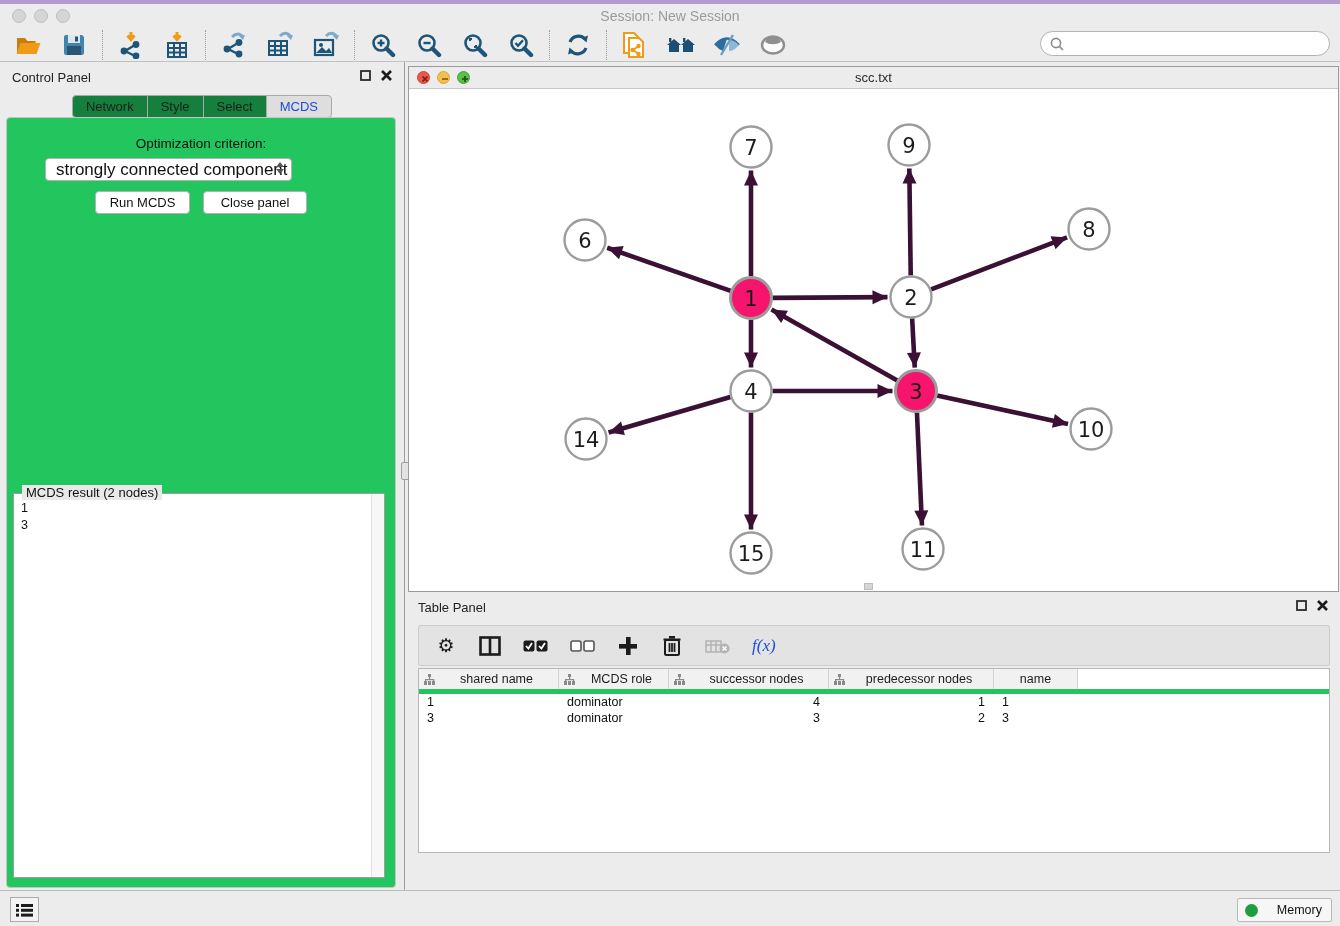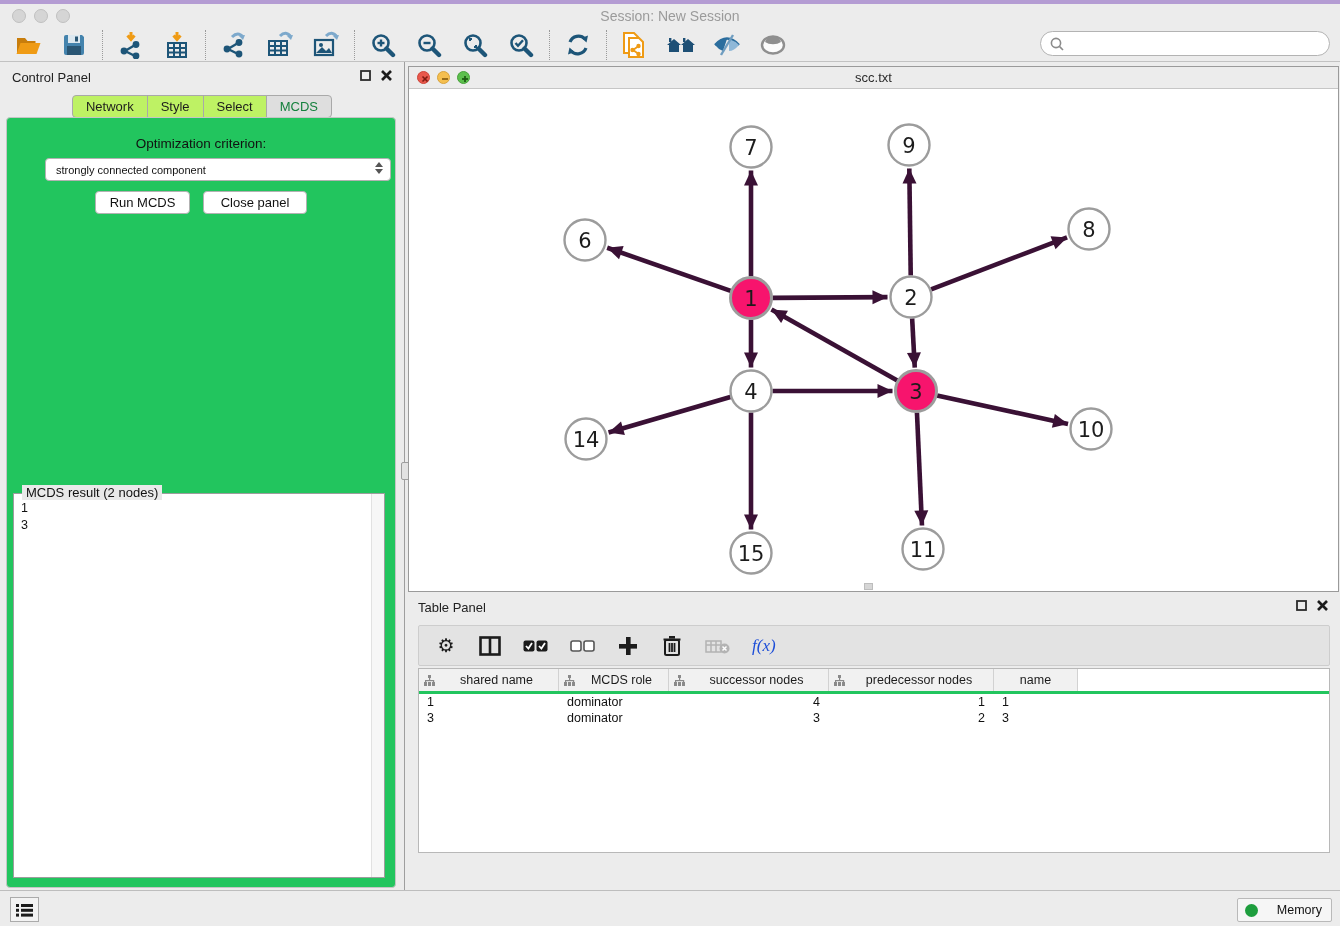--- a/index.html
+++ b/index.html
@@ -24,31 +24,31 @@
   .tbtn { width:30px; height:28px; display:flex; align-items:center; justify-content:center; cursor:default; }
   .search-wrap { position:absolute; right:10px; top:3px; width:290px; height:25px; background:#fff;
                  border:1px solid #b3b3b3; border-radius:13px; display:flex; align-items:center; padding-left:8px; }
 
   
   .control-panel { position:absolute; left:0; top:62px; width:404px; height:828px; background:#ececec; }
   .cp-header { position:absolute; left:0; top:0; width:100%; height:30px; }
   .cp-title { position:absolute; left:12px; top:8px; font-size:13px; color:#222; }
   .panel-icons { position:absolute; right:12px; top:8px; display:flex; gap:10px; align-items:center; }
   .tabs-row { position:absolute; left:0; top:33px; width:100%; display:flex; justify-content:center; }
-  .tab { border:1px solid #a9a9a9; background:#bef264; color:#1d1d1d; font-size:13px; padding:3px 13px;
+  .tab { border:1px solid #a9a9a9; background:#15803d; color:#1d1d1d; font-size:13px; padding:3px 13px;
          margin-left:-1px; cursor:default; }
   .tab:first-child { border-top-left-radius:4px; border-bottom-left-radius:4px; margin-left:0; }
   .tab:last-child { border-top-right-radius:4px; border-bottom-right-radius:4px; }
-  .tab.selected { background:#dedede; color:#15803d; }
+  .tab.selected { background:#dedede; color:#1d4ed8; }
   .cp-content { position:absolute; left:6px; top:55px; width:390px; bottom:2px; background:#22c55e;
                 border:1px solid #c5c5c5; border-radius:4px; }
   .opt-label { position:absolute; left:0; width:100%; top:18px; text-align:center; font-size:13.5px; color:#111; }
-  .combo { position:absolute; left:38px; top:40px; width:346px; height:23px; background:#fff;
+  .combo { position:absolute; left:38px; top:40px; width:247px; height:23px; background:#fff;
            border:1px solid #b2b2b2; border-radius:4px; display:flex; align-items:center;
-           padding-left:10px; font-size:11px; color:#111; }
+           padding-left:10px; font-size:17px; color:#111; }
   .combo-stepper { position:absolute; right:7px; top:3px; display:flex; flex-direction:column; gap:2px; }
   .arr-up { width:0; height:0; border-left:4px solid transparent; border-right:4px solid transparent; border-bottom:5px solid #555; }
   .arr-dn { width:0; height:0; border-left:4px solid transparent; border-right:4px solid transparent; border-top:5px solid #555; }
   .btn { position:absolute; top:73px; height:23px; background:#fff; border:1px solid #b2b2b2; border-radius:4px;
          font-size:13px; color:#111; display:flex; align-items:center; justify-content:center; cursor:default; }
   .btn-run { left:88px; width:95px; }
   .btn-close { left:196px; width:104px; }
   .groupbox { position:absolute; left:6px; right:10px; top:375px; bottom:9px; border:1px solid #9d9d9d;
               background:#fff; }
   .groupbox-legend { position:absolute; left:8px; top:-9px; background:#e9e9e9; padding:0 4px;
@@ -82,21 +82,21 @@
   .table-panel { position:absolute; left:408px; top:592px; width:932px; height:298px; background:#ececec; }
   .tp-title { position:absolute; left:10px; top:8px; font-size:13px; color:#222; }
   .tp-toolbar { position:absolute; left:10px; right:10px; top:33px; height:41px; background:#e3e3e3;
                 border:1px solid #cdcdcd; border-radius:2px; display:flex; align-items:center; gap:22px;
                 padding-left:16px; }
   .tp-btn { display:flex; align-items:center; justify-content:center; min-width:22px; height:26px; cursor:default; }
   .gear-glyph { font-size:19px; color:#1c1c1c; line-height:1; }
   .fx-label { font-family:Liberation Serif, serif; font-style:italic; font-size:17px; color:#1d4ed8; }
   .tp-tablewrap { position:absolute; left:10px; right:10px; top:76px; height:185px; background:#fff;
                   border:1px solid #b8b8b8; overflow:hidden; }
-  .thead { display:flex; height:25px; border-bottom:3px solid #22c55e; }
+  .thead { display:flex; height:25px; border-bottom:5px solid #22c55e; }
   .th { background:#f1f1f1; border-right:1px solid #d2d2d2; display:flex; align-items:center;
         font-size:12.5px; color:#1c1c1c; position:relative; }
   .th .th-icon { margin-left:5px; }
   .th .th-label { flex:1; text-align:center; padding:0 4px; }
   .trow { display:flex; height:16px; align-items:center; font-size:12.5px; color:#111; }
   .td { overflow:hidden; white-space:nowrap; }
   .td.a-left { text-align:left; padding-left:8px; }
   .td.a-right { text-align:right; padding-right:9px; }
   .tp-tabs { position:absolute; left:0; right:0; top:271px; display:flex; justify-content:center; }
 

